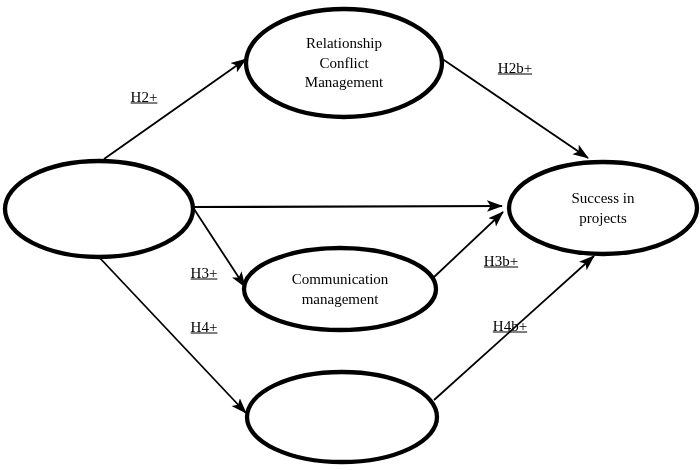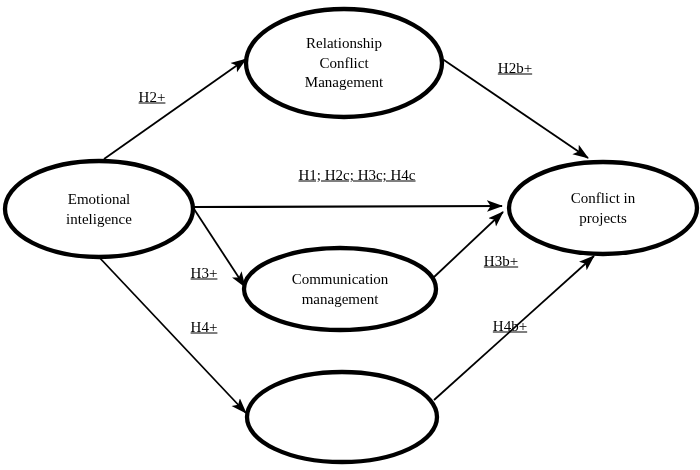--- a/index.html
+++ b/index.html
@@ -59,32 +59,30 @@
     <line x1="433" y1="278" x2="503" y2="212" stroke="#000000" stroke-width="1.8" marker-end="url(#arrowhead)"></line>
     <line x1="434" y1="400" x2="594" y2="256" stroke="#000000" stroke-width="1.8" marker-end="url(#arrowhead)"></line>
 
     <ellipse cx="99" cy="209" rx="94" ry="48" fill="#ffffff" stroke="#000000" stroke-width="4.3"></ellipse>
     <ellipse cx="344" cy="63" rx="98" ry="54" fill="#ffffff" stroke="#000000" stroke-width="4.3"></ellipse>
     <ellipse cx="340" cy="289" rx="96" ry="41" fill="#ffffff" stroke="#000000" stroke-width="4.3"></ellipse>
     <ellipse cx="342" cy="417" rx="95" ry="45" fill="#ffffff" stroke="#000000" stroke-width="4.3"></ellipse>
     <ellipse cx="603" cy="208" rx="94" ry="46" fill="#ffffff" stroke="#000000" stroke-width="4.3"></ellipse>
   </svg>
 
-  <div class="node-label" style="left:99px; top:209px; width:110px;">Emotional inteligence</div>
 
   <div class="node-label" style="left:344px; top:63px; width:112px;">Relationship Conflict Management</div>
 
   <div class="node-label" style="left:340px; top:289px; width:130px;">Communication management</div>
 
 
-  <div class="node-label" style="left:603px; top:208px; width:100px;">Conflict in projects</div>
+  <div class="node-label" style="left:603px; top:208px; width:100px;">Success in projects</div>
 
-  <div class="edge-label" style="left:152px; top:97px;">H2+</div>
+  <div class="edge-label" style="left:144px; top:97px;">H2+</div>
 
-  <div class="edge-label" style="left:357px; top:175px;">H1; H2c; H3c; H4c</div>
 
   <div class="edge-label" style="left:204px; top:273px;">H3+</div>
 
   <div class="edge-label" style="left:204px; top:327px;">H4+</div>
 
   <div class="edge-label" style="left:515px; top:68px;">H2b+</div>
 
   <div class="edge-label" style="left:501px; top:261px;">H3b+</div>
 
   <div class="edge-label" style="left:510px; top:326px;">H4b+</div>

